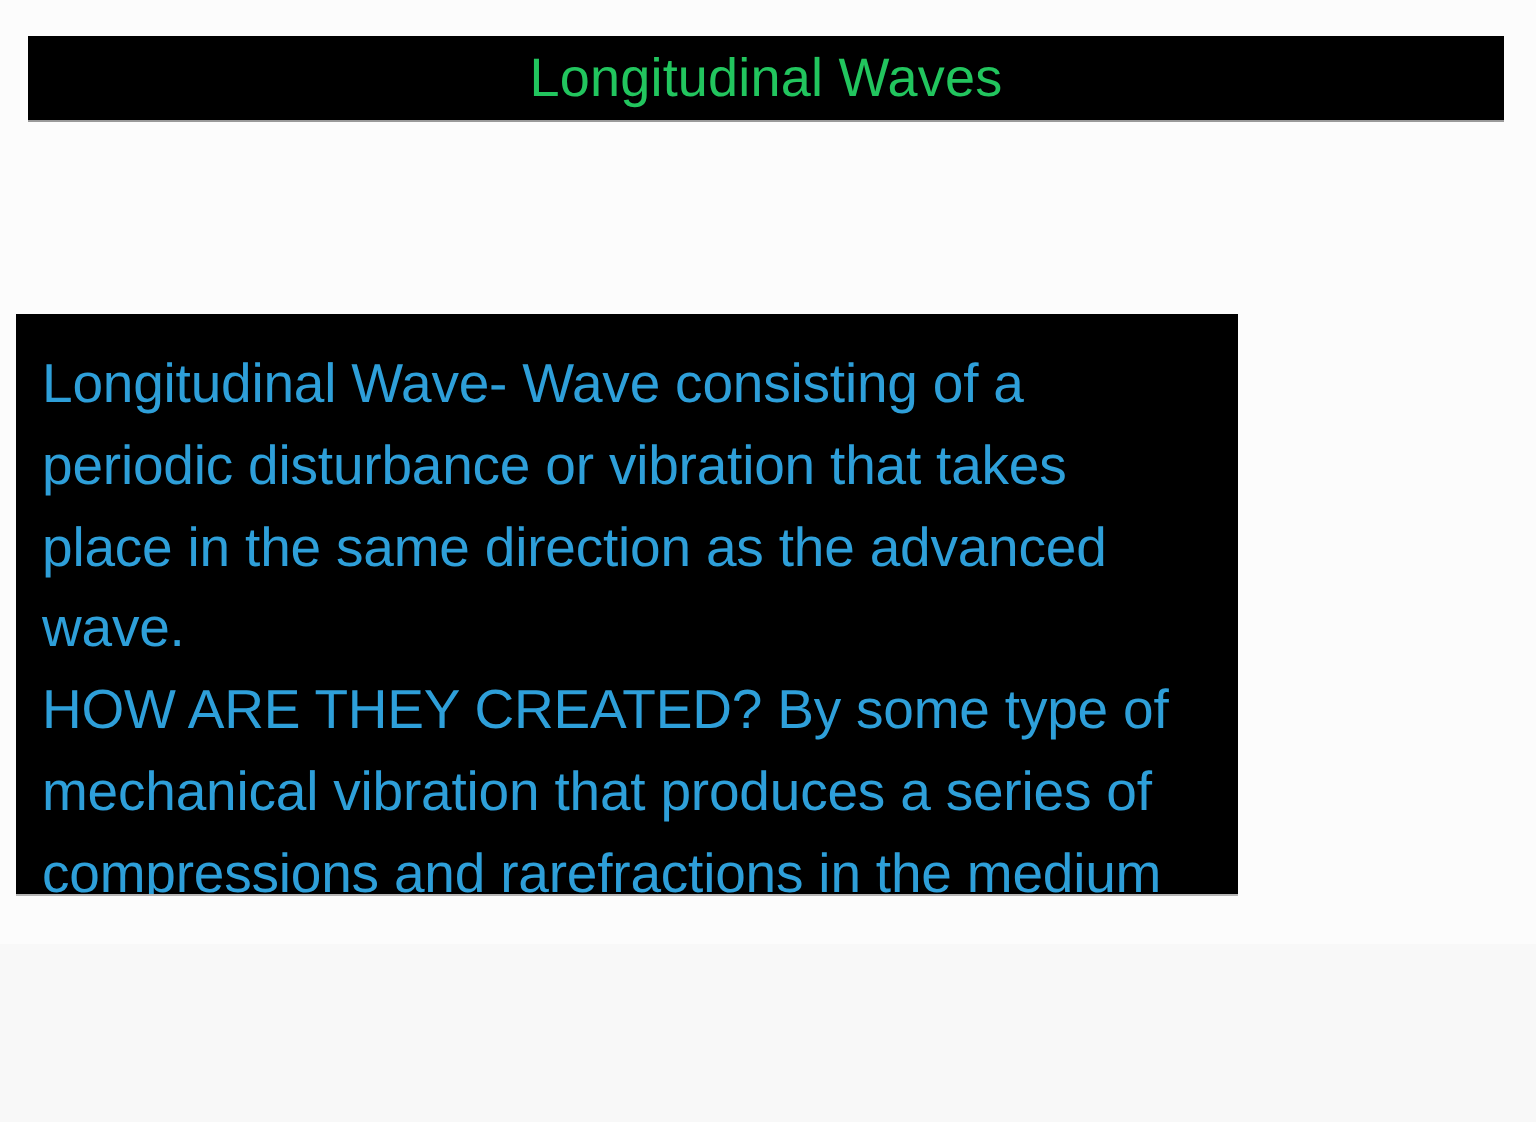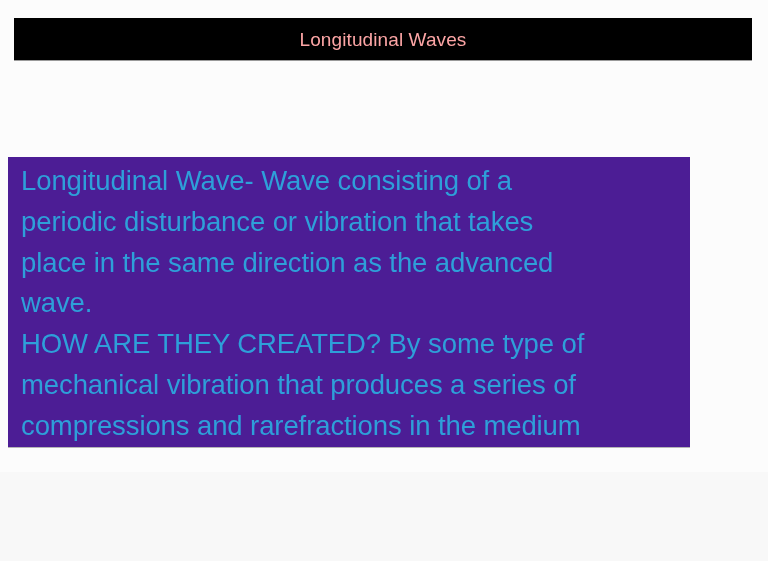--- a/index.html
+++ b/index.html
@@ -35,36 +35,36 @@
     width: 738px;
     height: 42px;
     background: #000000;
     box-shadow: 0 1px 0 0 #9a9a9a;
     display: flex;
     align-items: center;
     justify-content: center;
     box-sizing: border-box;
   }
   .title-text {
-    color: #fca5a5;
-    font-size: 19px;
+    color: #22c55e;
+    font-size: 27px;
     line-height: 1;
     letter-spacing: 0.1px;
     white-space: nowrap;
   }
   .body-box {
     position: absolute;
     left: 8px;
     top: 157px;
-    width: 682px;
+    width: 611px;
     height: 290px;
-    background: #4c1d95;
+    background: #000000;
     box-shadow: 0 1px 0 0 #b5b5b5;
     box-sizing: border-box;
-    padding: 4px 0 0 13px;
+    padding: 15px 0 0 13px;
     overflow: hidden;
   }
   .body-text {
     color: #2e9fd9;
     font-size: 27.5px;
     line-height: 40.8px;
     letter-spacing: -0.1px;
     margin: 0;
     white-space: pre-wrap;
   }

